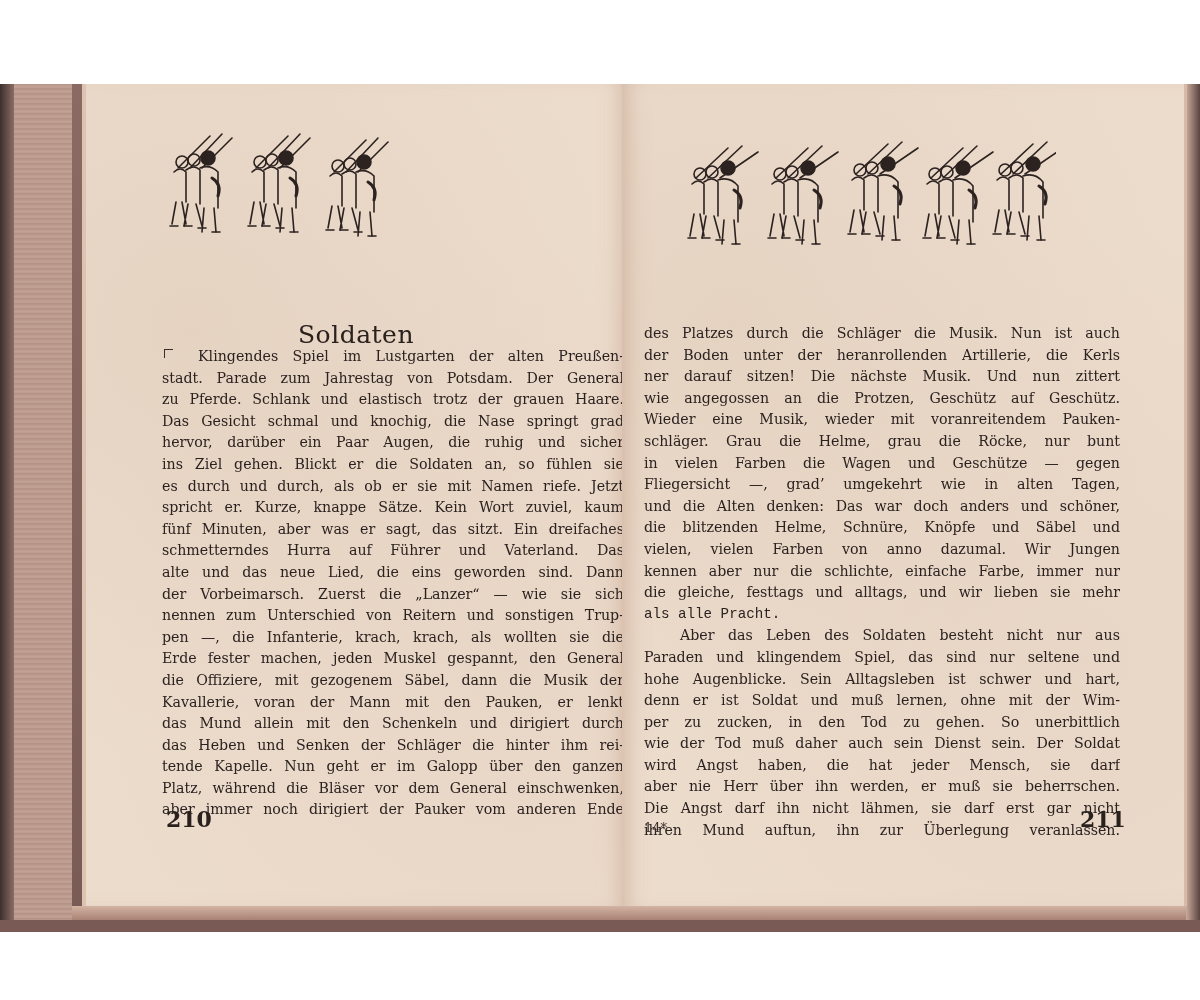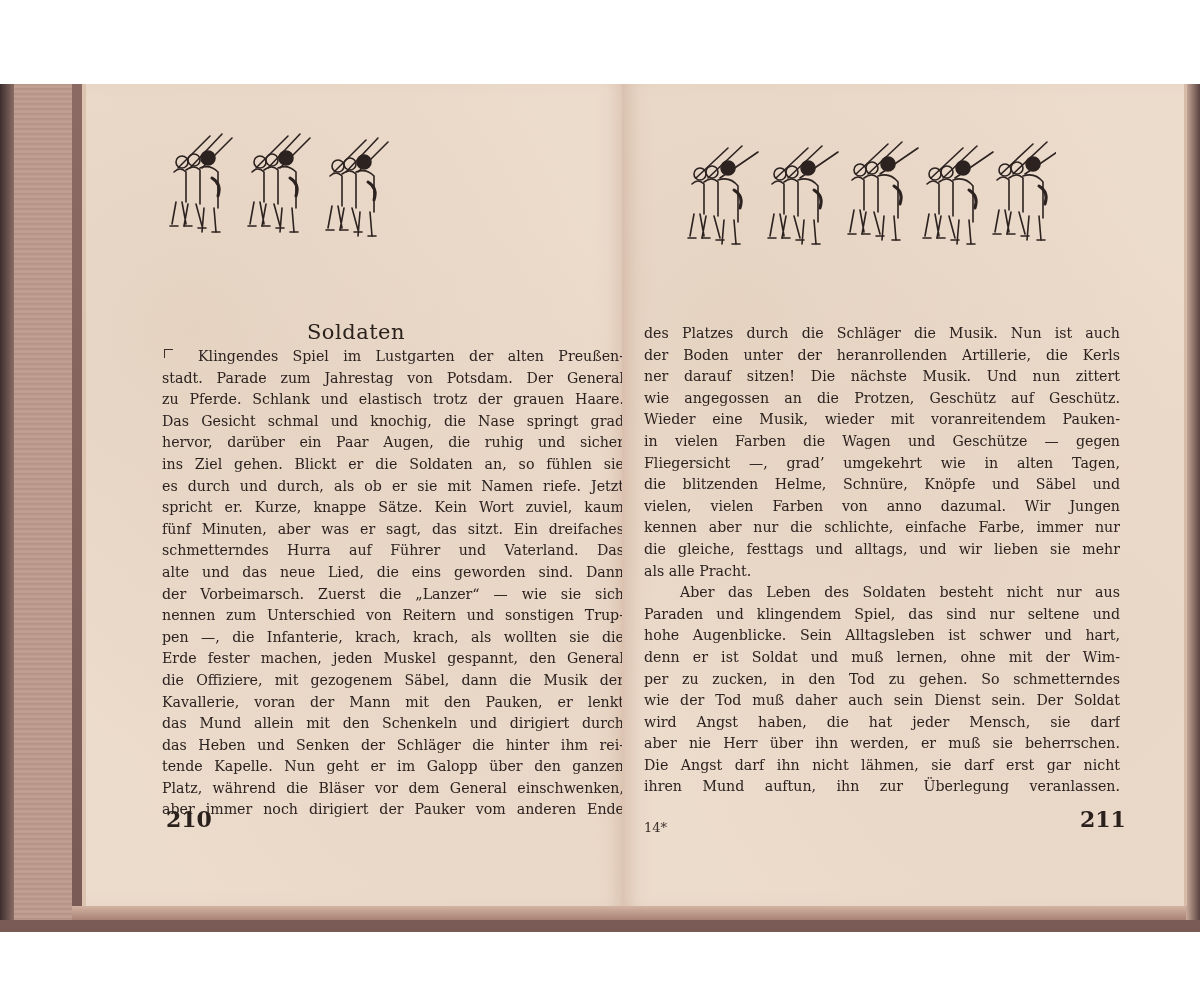--- a/index.html
+++ b/index.html
@@ -35,28 +35,28 @@
   .bottom-edge {
     position:absolute; left:72px; top:822px; width:1114px; height:14px;
     background:linear-gradient(180deg,#d3b3a3,#a88275);
   }
 
   .illus { position:absolute; }
   .illus svg { display:block; }
 
   .title {
     position:absolute; left:0; width:540px; top:236px; text-align:center;
-    font-size:21px; color:#2a211d; letter-spacing:.5px;
+    font-size:25px; color:#2a211d; letter-spacing:.5px;
   }
   .text {
     position:absolute; font-family:"DejaVu Serif", serif; font-size:14.2px;
     color:#2b2220; line-height:21.6px; text-align:justify;
   }
   .text .line { display:block; text-align:justify; text-align-last:justify; white-space:nowrap; overflow:hidden; }
-  .text .line.last { text-align-last:left; }
+  .text .line.last { text-align-last:left;font-family:Liberation Mono, monospace; }
   .text .line.indent { padding-left:36px; }
   .left .text { left:76px; top:262px; width:462px; }
   .right .text { left:22px; top:239px; width:476px; }
   .marker { position:absolute; left:78px; top:265px; width:8px; height:8px; border-top:1.5px solid #3a2e2a; border-left:1.5px solid #3a2e2a; }
   .pagenum { position:absolute; font-size:22px; color:#2a211d; font-weight:bold; }
   .left .pagenum { left:80px; top:722px; }
   .right .pagenum { left:458px; top:722px; }
   .sig { position:absolute; left:22px; top:736px; font-size:13px; color:#3a2e2a; }
 </style>
 </head>
@@ -139,32 +139,34 @@
         <use href="#grpR" x="305" y="-4"></use>
       </svg>
     </div>
 
     <div class="text">
       <span class="line">des Platzes durch die Schläger die Musik. Nun ist auch</span>
       <span class="line">der Boden unter der heranrollenden Artillerie, die Kerls</span>
       <span class="line">ner darauf sitzen! Die nächste Musik. Und nun zittert</span>
       <span class="line">wie angegossen an die Protzen, Geschütz auf Geschütz.</span>
       <span class="line">Wieder eine Musik, wieder mit voranreitendem Pauken-</span>
+      <span class="line">schläger. Grau die Helme, grau die Röcke, nur bunt</span>
       <span class="line">in vielen Farben die Wagen und Geschütze — gegen</span>
       <span class="line">Fliegersicht —, grad’ umgekehrt wie in alten Tagen,</span>
+      <span class="line">und die Alten denken: Das war doch anders und schöner,</span>
       <span class="line">die blitzenden Helme, Schnüre, Knöpfe und Säbel und</span>
       <span class="line">vielen, vielen Farben von anno dazumal. Wir Jungen</span>
       <span class="line">kennen aber nur die schlichte, einfache Farbe, immer nur</span>
       <span class="line">die gleiche, festtags und alltags, und wir lieben sie mehr</span>
       <span class="line last">als alle Pracht.</span>
       <span class="line indent">Aber das Leben des Soldaten besteht nicht nur aus</span>
       <span class="line">Paraden und klingendem Spiel, das sind nur seltene und</span>
       <span class="line">hohe Augenblicke. Sein Alltagsleben ist schwer und hart,</span>
       <span class="line">denn er ist Soldat und muß lernen, ohne mit der Wim-</span>
-      <span class="line">per zu zucken, in den Tod zu gehen. So schmetterndes</span>
+      <span class="line">per zu zucken, in den Tod zu gehen. So unerbittlich</span>
       <span class="line">wie der Tod muß daher auch sein Dienst sein. Der Soldat</span>
       <span class="line">wird Angst haben, die hat jeder Mensch, sie darf</span>
       <span class="line">aber nie Herr über ihn werden, er muß sie beherrschen.</span>
       <span class="line">Die Angst darf ihn nicht lähmen, sie darf erst gar nicht</span>
       <span class="line">ihren Mund auftun, ihn zur Überlegung veranlassen.</span>
     </div>
 
     <div class="sig">14*</div>
     <div class="pagenum">211</div>
   </div>

